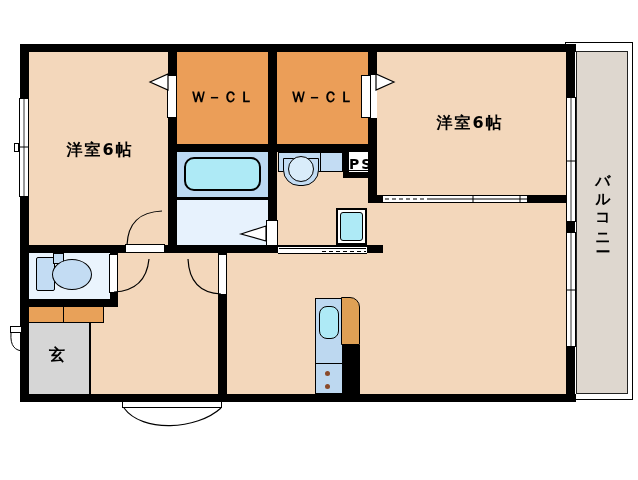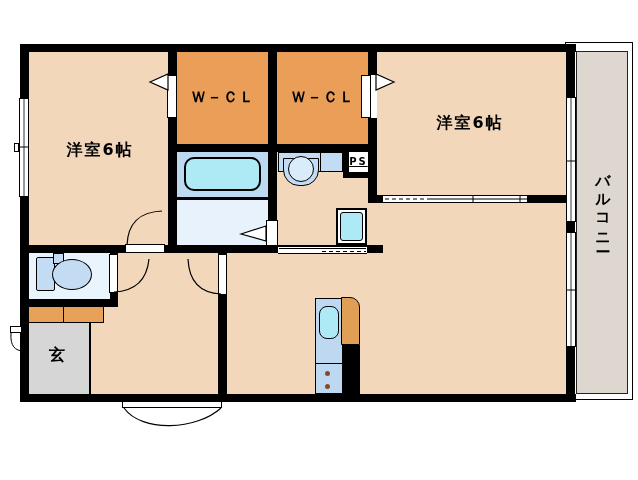--- a/index.html
+++ b/index.html
@@ -116,16 +116,16 @@
     <line x1="566" y1="161" x2="576" y2="161" stroke="#000" stroke-width="1"></line>
     <line x1="571" y1="233" x2="571" y2="346" stroke="#000" stroke-width="0.8"></line>
     <line x1="566" y1="290" x2="576" y2="290" stroke="#000" stroke-width="1"></line>
   </svg>
 
   <div class="label" style="left:40px;top:140px;width:120px;">洋室6帖</div>
   <div class="label" style="left:400px;top:113px;width:140px;">洋室6帖</div>
   <div class="label" style="left:179px;top:88px;width:88px;font-size:15px;letter-spacing:1px;">Ｗ－ＣＬ</div>
   <div class="label" style="left:279px;top:88px;width:88px;font-size:15px;letter-spacing:1px;">Ｗ－ＣＬ</div>
   <div class="label" style="left:45px;top:345px;width:24px;letter-spacing:0;">玄</div>
-  <div class="label" style="left:349px;top:156px;width:19px;font-size:10px;letter-spacing:2px;font-weight:700;text-decoration:underline;">PS</div>
+  <div class="label" style="left:349px;top:156px;width:19px;font-size:14px;letter-spacing:2px;font-weight:700;text-decoration:underline;">PS</div>
   <div class="label" style="left:592px;top:163px;width:20px;writing-mode:vertical-rl;font-size:15px;letter-spacing:3px;font-weight:600;">バルコニー</div>
 
 </div>
 
 </body></html>

